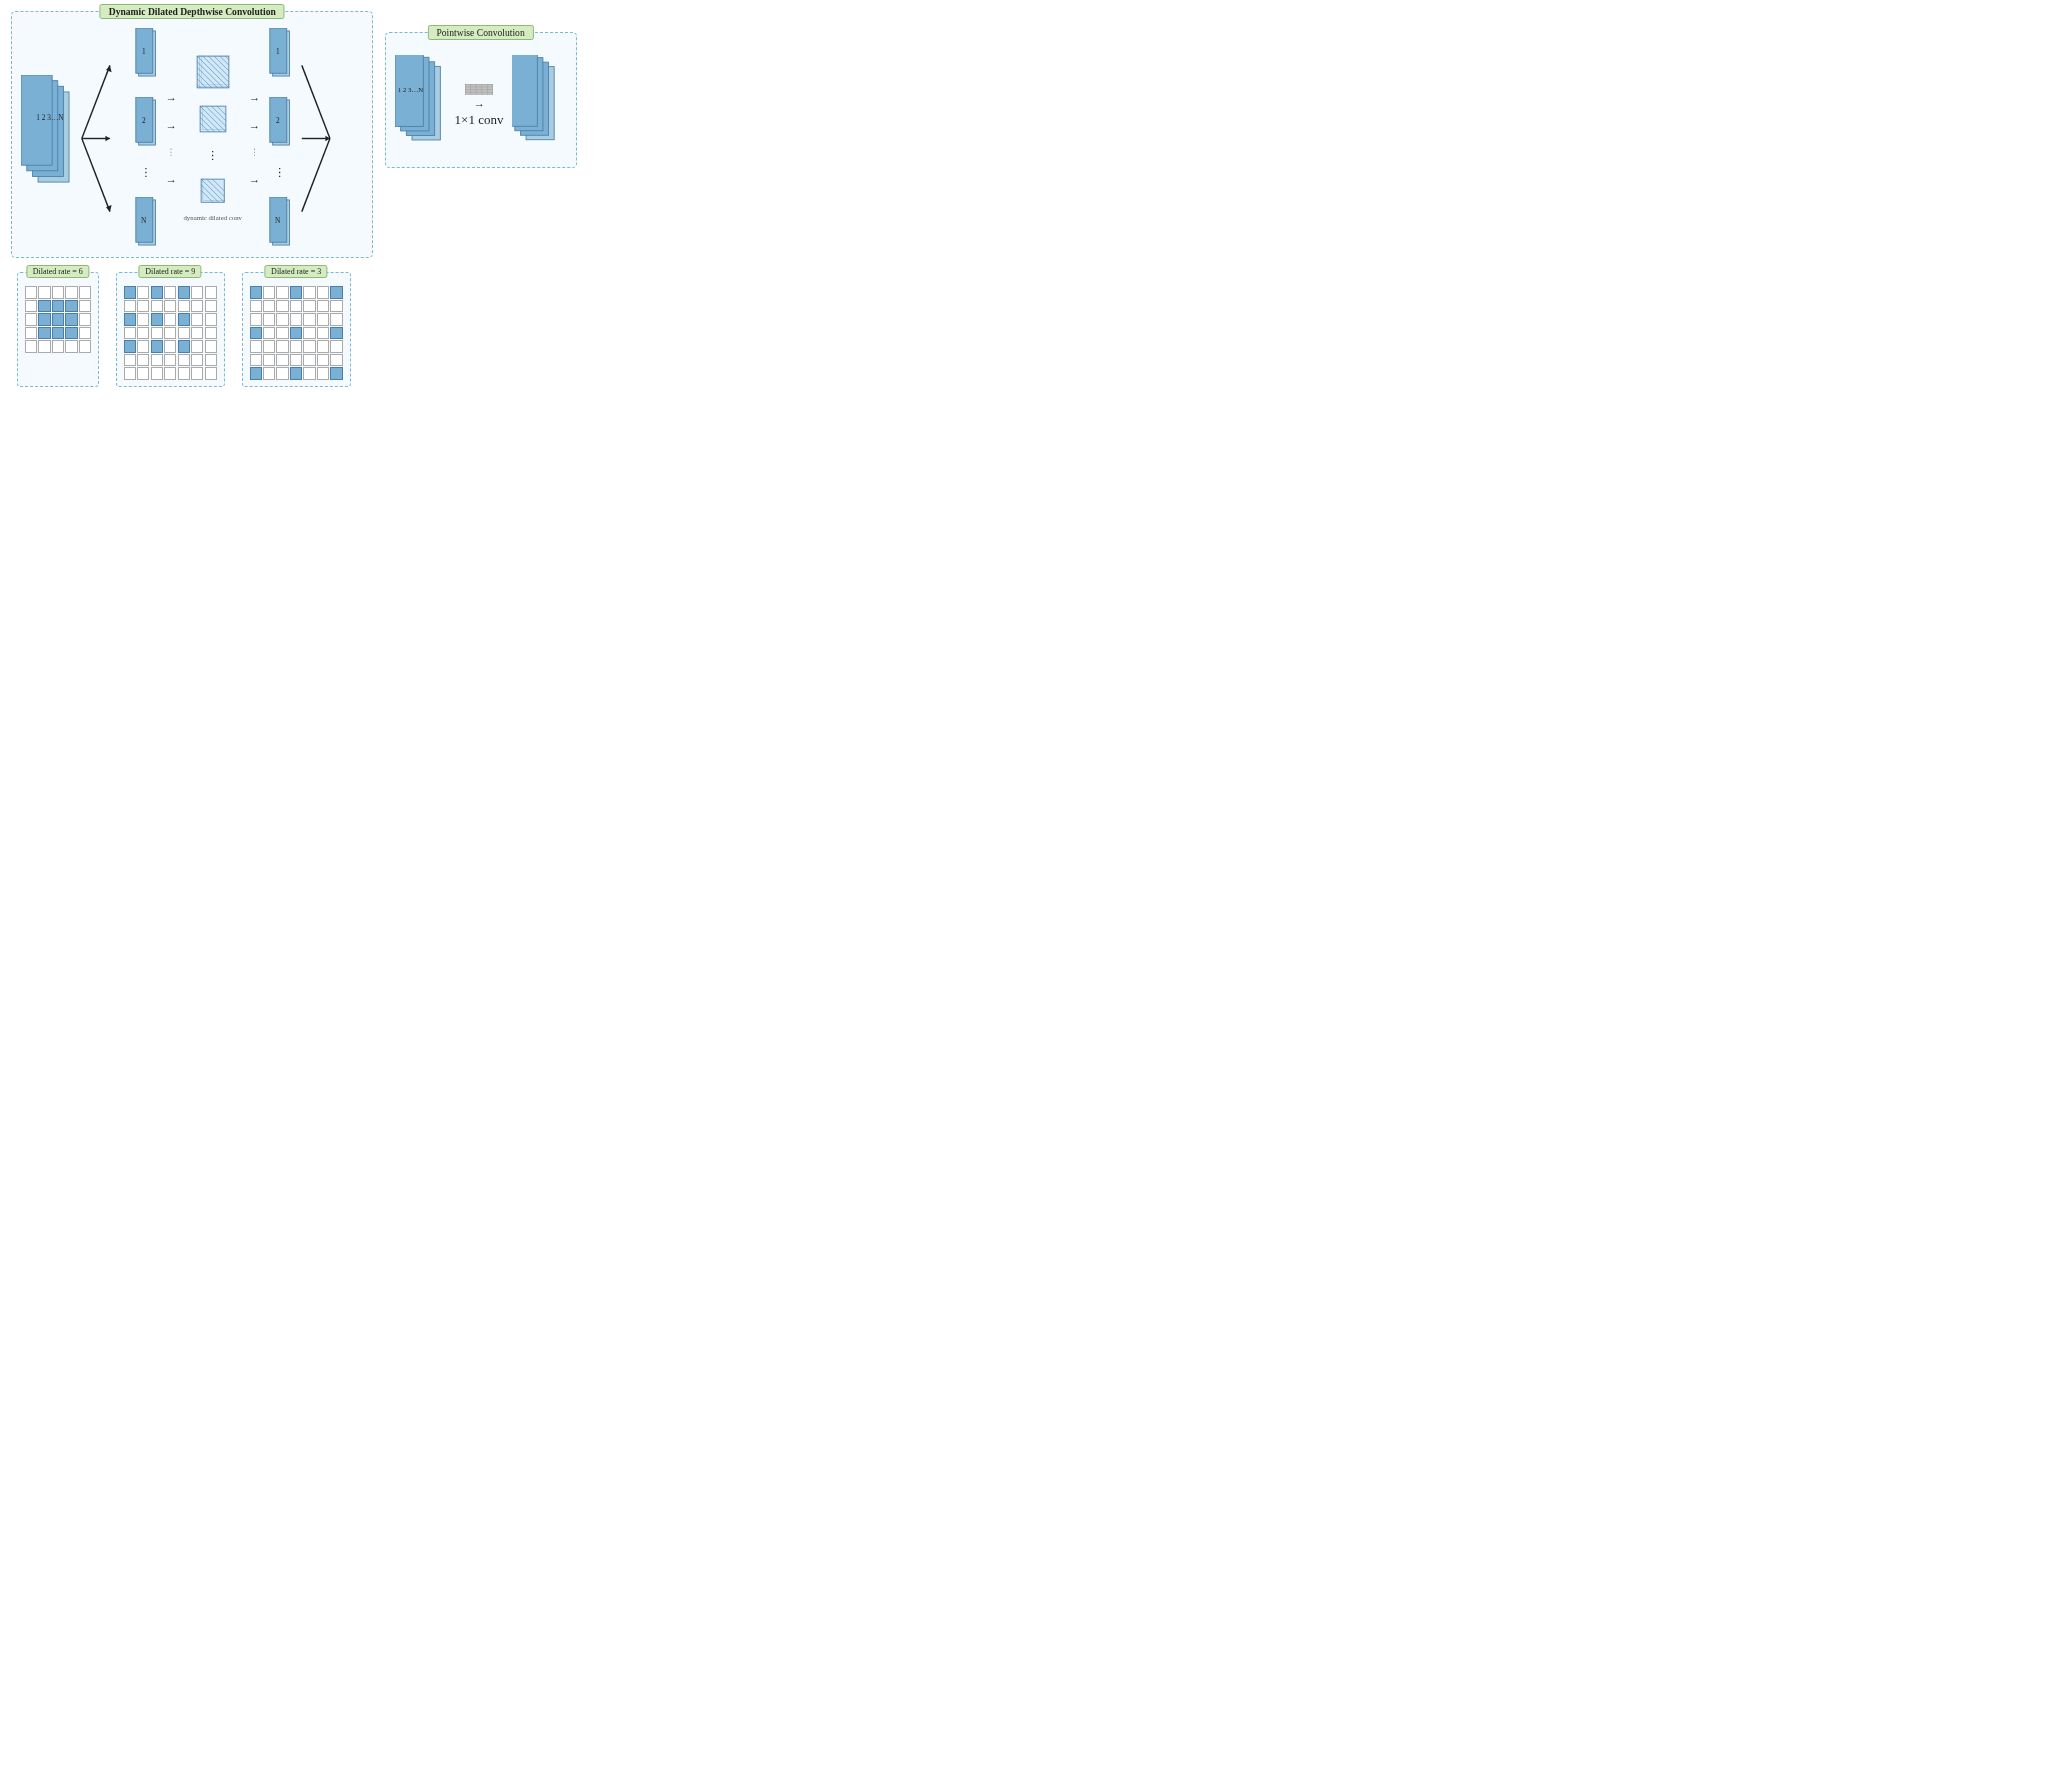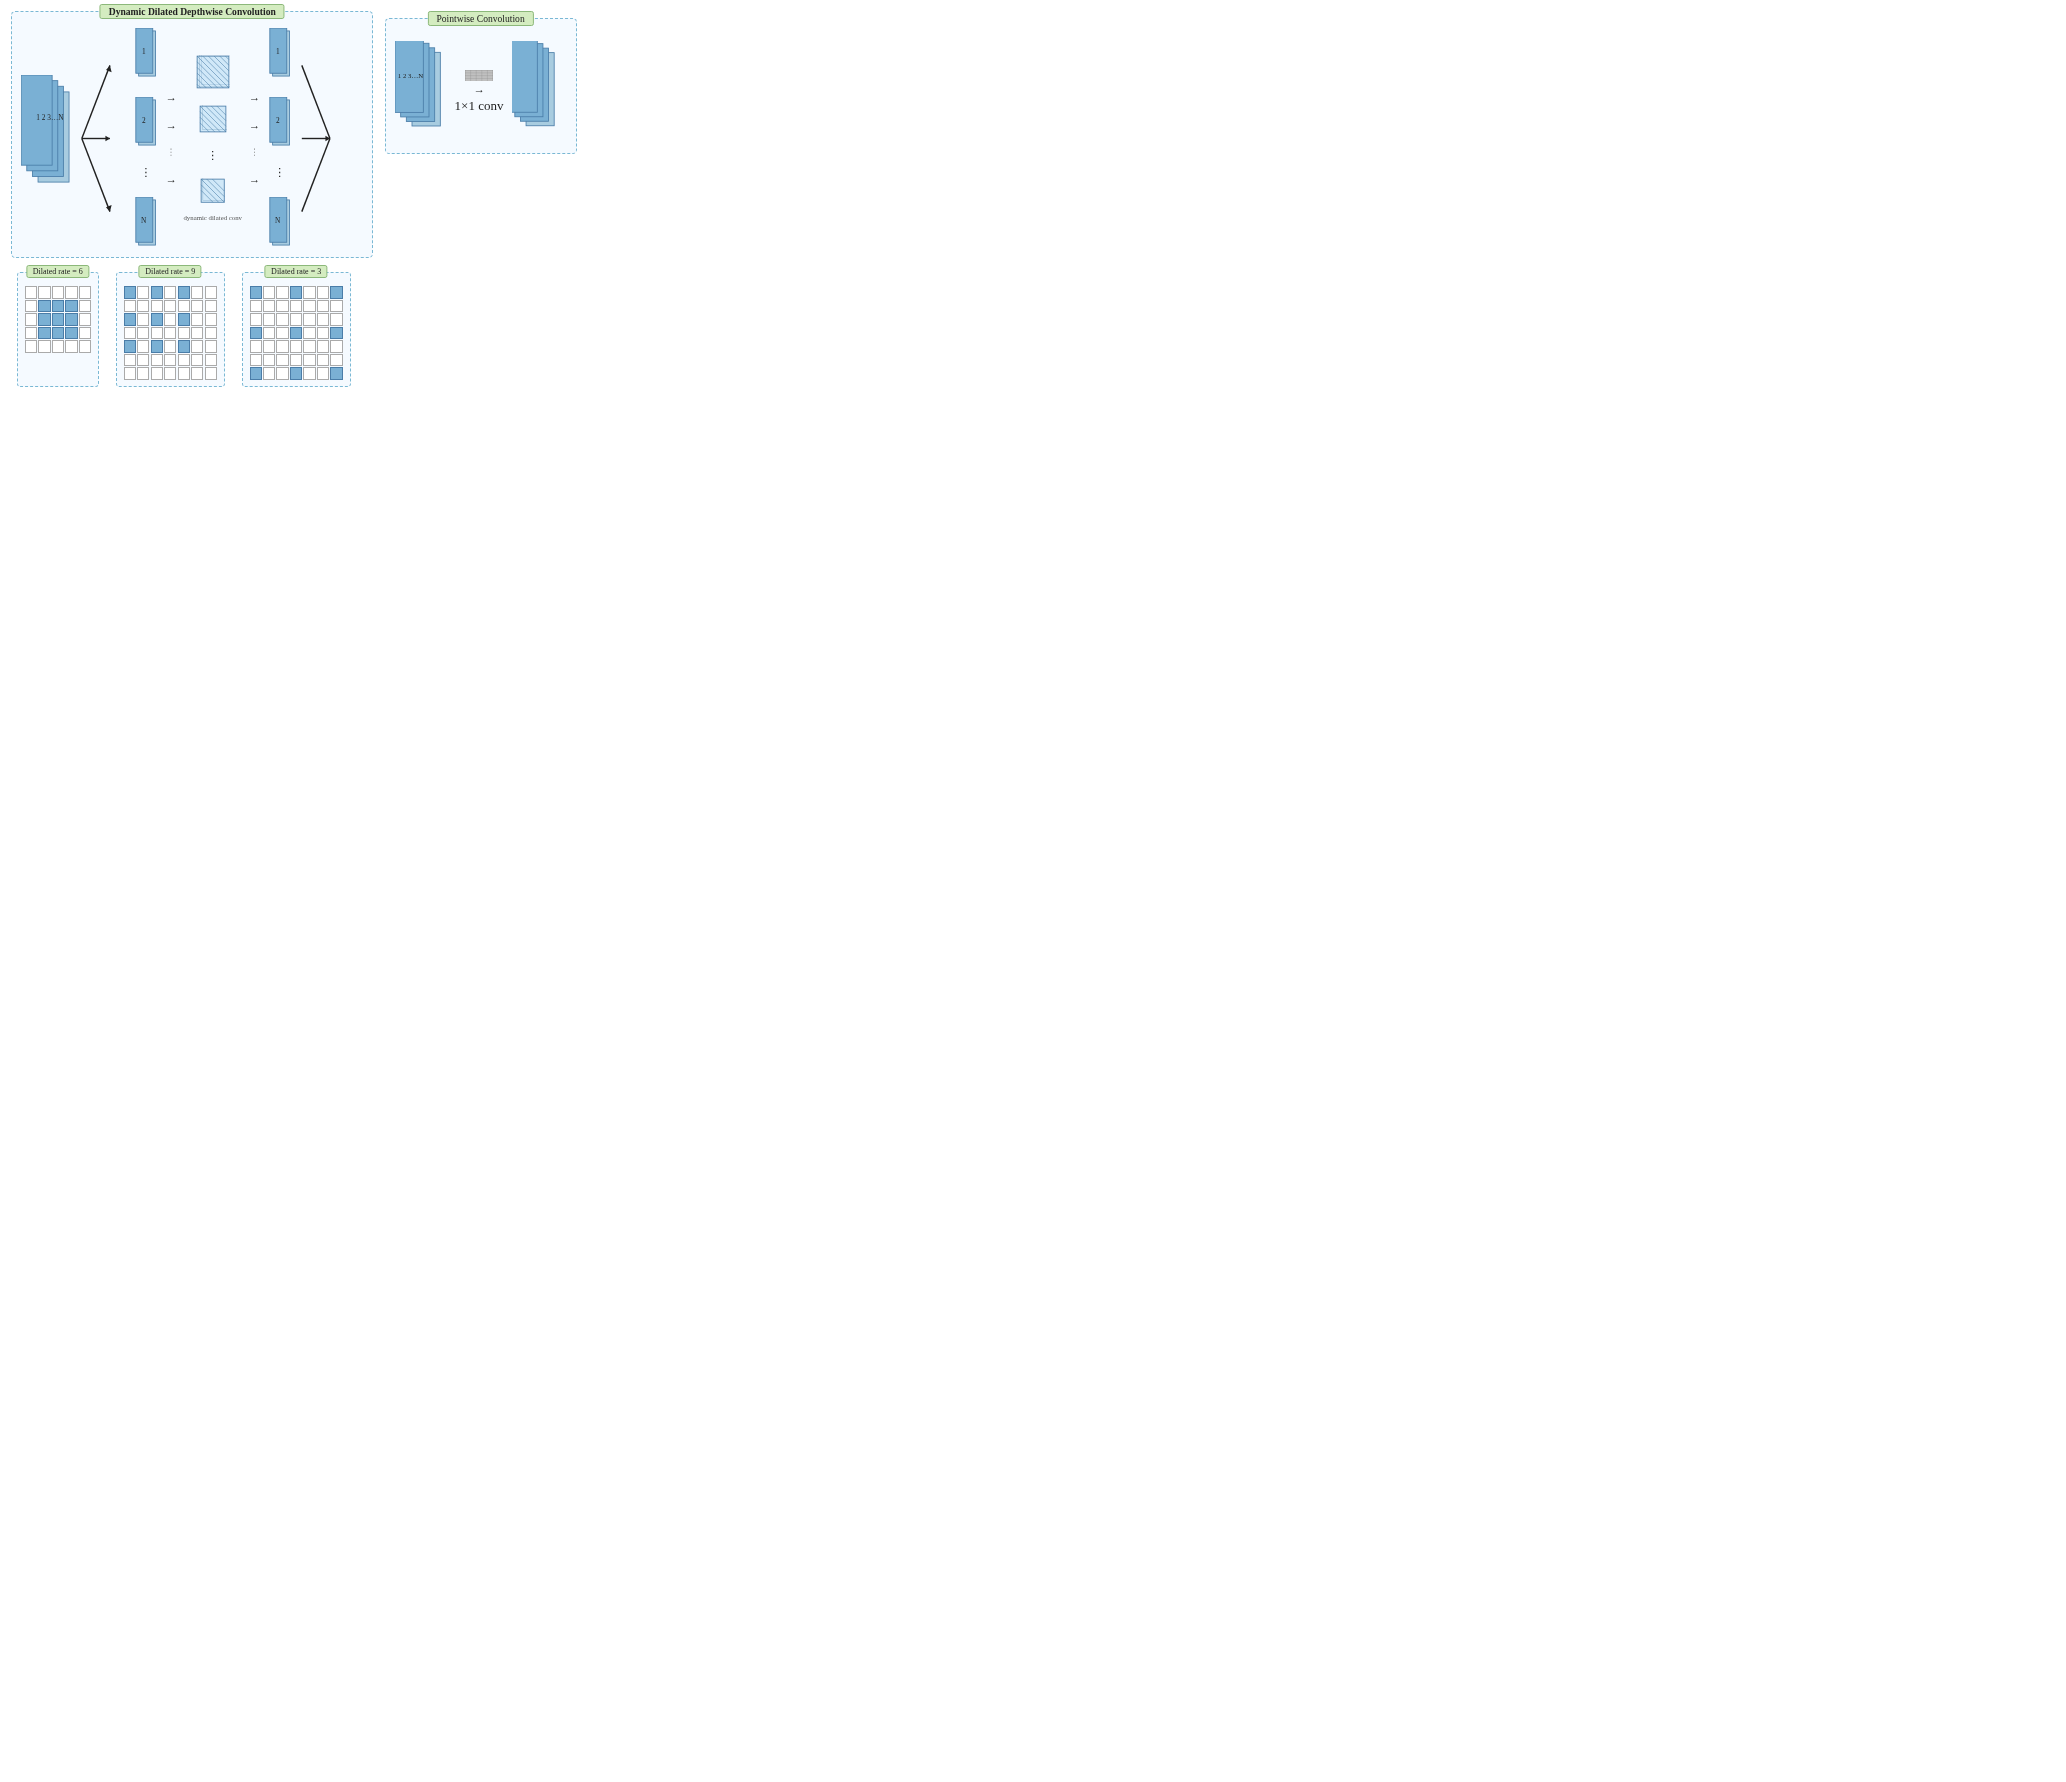--- a/index.html
+++ b/index.html
@@ -325,21 +325,21 @@
           <line x1="5" y1="50" x2="55" y2="180" stroke="#222" stroke-width="2.5"></line>
           <line x1="5" y1="180" x2="55" y2="180" stroke="#222" stroke-width="2.5"></line>
           <line x1="5" y1="310" x2="55" y2="180" stroke="#222" stroke-width="2.5"></line>
           <polygon points="55,180 47,175 47,185" fill="#222"></polygon>
         </svg>
 
       </div>
 
     </div>
 
-    <div class="pwc-box" style="margin-top:7px;">
+    <div class="pwc-box" style="margin-top:21px;">
       <span class="pwc-title">Pointwise Convolution</span>
 
       <div style="display:flex;flex-direction:row;align-items:center;gap:9px;padding-top:9px;min-height:113px;">
 
         <svg width="51" height="102" viewBox="0 0 90 180">
           <rect x="30" y="20" width="50" height="130" fill="#a8cce0" stroke="#4a7da8" stroke-width="1.5"></rect>
           <rect x="20" y="12" width="50" height="130" fill="#7ab0d4" stroke="#4a7da8" stroke-width="1.5"></rect>
           <rect x="10" y="4" width="50" height="130" fill="#7ab0d4" stroke="#4a7da8" stroke-width="1.5"></rect>
           <rect x="0" y="-4" width="50" height="130" fill="#7ab0d4" stroke="#4a7da8" stroke-width="1.5"></rect>
           <text x="5" y="65" font-size="12" fill="#222" font-family="serif">1 2 3…N</text>

